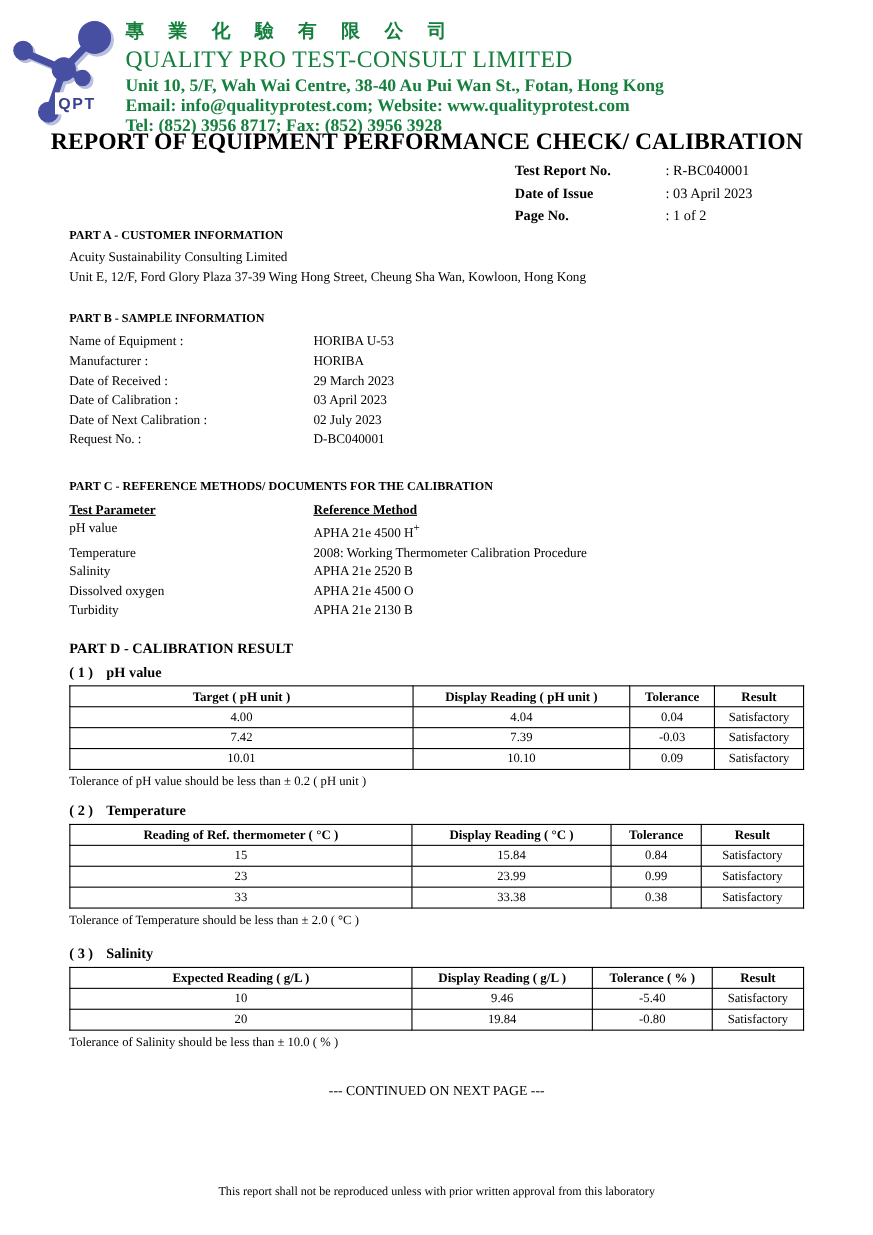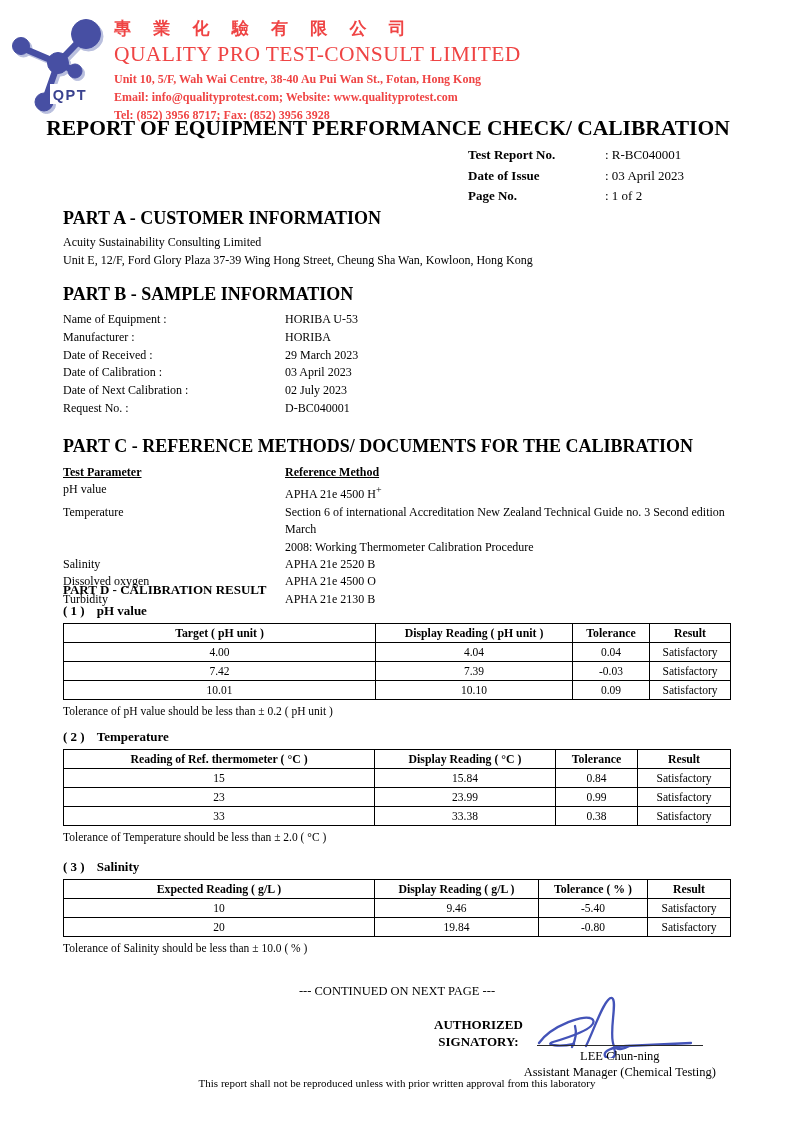--- a/index.html
+++ b/index.html
@@ -2,37 +2,37 @@
 <html><head>
 <meta charset="utf-8">
 <style>
   html,body{margin:0;padding:0;background:#e8e8e8;}
   .page{position:relative;width:794px;height:1123px;background:#ffffff;margin:0 auto;
         font-family:"Liberation Serif", serif;color:#000;overflow:hidden;}
 
   
   .letterhead{position:absolute;top:8px;left:8px;display:flex;}
   .logo{width:100px;height:108px;flex:0 0 100px;}
-  .head-text{padding-left:6px;padding-top:10px;color:#ef4444;}
+  .head-text{padding-left:6px;padding-top:10px;color:#15803d;}
   .company-zh{font-size:17px;font-weight:bold;letter-spacing:9px;line-height:22px;}
   .company-en{font-size:21.5px;line-height:26px;letter-spacing:.4px;margin-top:1px;}
-  .head-addr{font-size:12px;font-weight:bold;line-height:16px;margin-top:2px;}
+  .head-addr{font-size:16px;font-weight:bold;line-height:16px;margin-top:2px;}
   .head-addr.first{margin-top:4px;}
 
   
   .report-title{position:absolute;top:116px;left:0;width:776px;margin:0;text-align:center;
                 font-size:21.5px;font-weight:bold;}
   .meta{position:absolute;top:145px;left:468px;font-size:13px;}
   .meta-row{display:flex;line-height:20.5px;}
   .meta-label{font-weight:bold;width:137px;}
   .meta-value{}
 
   
   .part{position:absolute;left:63px;width:668px;font-size:12px;}
-  .part-heading{font-size:18px;font-weight:bold;}
+  .part-heading{font-size:11px;font-weight:bold;}
   .pa{top:208px;}
   .pa .part-body{margin-top:5px;line-height:17.6px;}
   .pb{top:284px;}
   .pb .part-body{margin-top:6px;}
   .kv-row{display:flex;line-height:17.8px;}
   .kv-label{width:222px;}
   .kv-value{}
   .pc{top:436px;}
   .pc .part-body{margin-top:7px;}
   .pc-hrow{display:flex;line-height:17.4px;font-weight:bold;}
@@ -170,21 +170,20 @@
         <span class="pc-param">Test Parameter</span>
         <span class="pc-method">Reference Method</span>
       </div>
       <div class="pc-row">
         <span class="pc-param">pH value</span>
         <span class="pc-method"><span>APHA 21e 4500 H</span><sup>+</sup></span>
       </div>
       <div class="pc-row">
         <span class="pc-param">Temperature</span>
         <span class="pc-method">
-          <div>Section 6 of international Accreditation New Zealand Technical Guide no. 3 Second edition March</div>
           <div>2008: Working Thermometer Calibration Procedure</div>
         </span>
       </div>
       <div class="pc-row">
         <span class="pc-param">Salinity</span>
         <span class="pc-method">APHA 21e 2520 B</span>
       </div>
       <div class="pc-row">
         <span class="pc-param">Dissolved oxygen</span>
         <span class="pc-method">APHA 21e 4500 O</span>
@@ -310,35 +309,16 @@
         <td>-0.80</td>
         <td>Satisfactory</td>
       </tr>
     </tbody>
       </table>
     <div class="tol-note">Tolerance of Salinity should be less than ± 10.0 ( % )</div>
   </div>
 
   <div class="continued">--- CONTINUED ON NEXT PAGE ---</div>
 
-  <div class="signatory">
-    <div class="sig-label">
-      <div>AUTHORIZED</div>
-      <div>SIGNATORY:</div>
-    </div>
-    <div class="sig-area">
-      <svg class="sig-scrawl" viewBox="0 0 180 70">
-        <g fill="none" stroke="#4353b8" stroke-width="2.3" stroke-linecap="round">
-          <path d="M10,55 C22,38 58,24 64,32 C69,40 38,50 24,54 C15,57 30,59 45,56"></path>
-          <path d="M46,38 C48,45 46,53 43,59"></path>
-          <path d="M57,58 C65,42 76,8 83,10 C89,13 79,46 85,58 C88,63 95,61 100,58"></path>
-          <path d="M85,60 C89,70 80,74 76,68 C74,63 83,59 97,58 L162,55"></path>
-        </g>
-      </svg>
-      <div class="sig-line"></div>
-      <div class="sig-name">LEE Chun-ning</div>
-      <div class="sig-title">Assistant Manager (Chemical Testing)</div>
-    </div>
-  </div>
 
   <div class="footer-note">This report shall not be reproduced unless with prior written approval from this laboratory</div>
 
 </div>
 
 </body></html>

